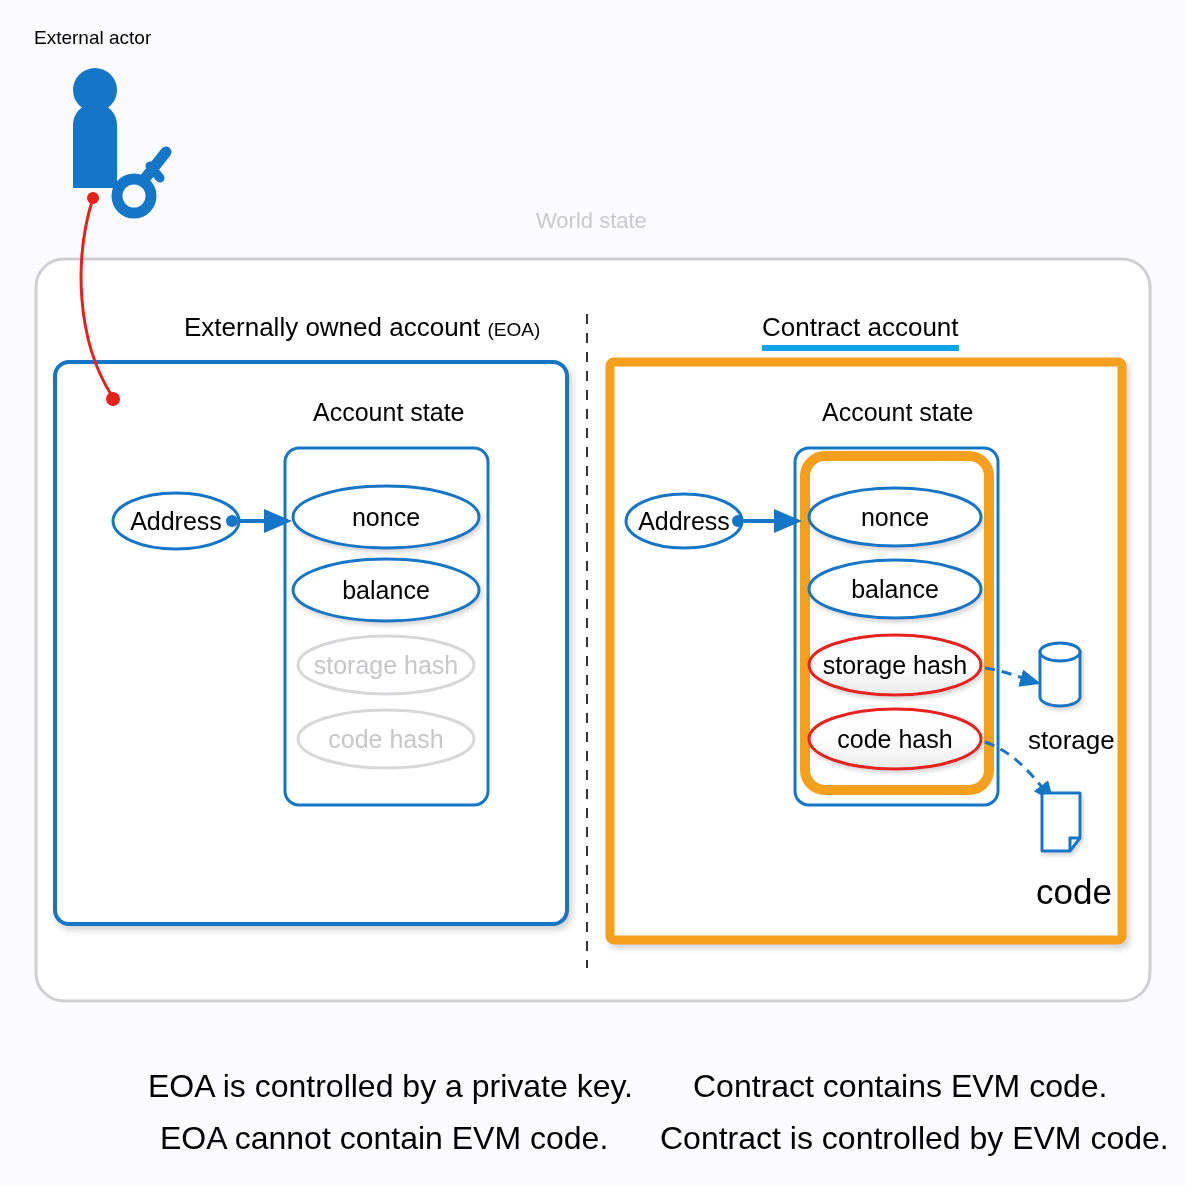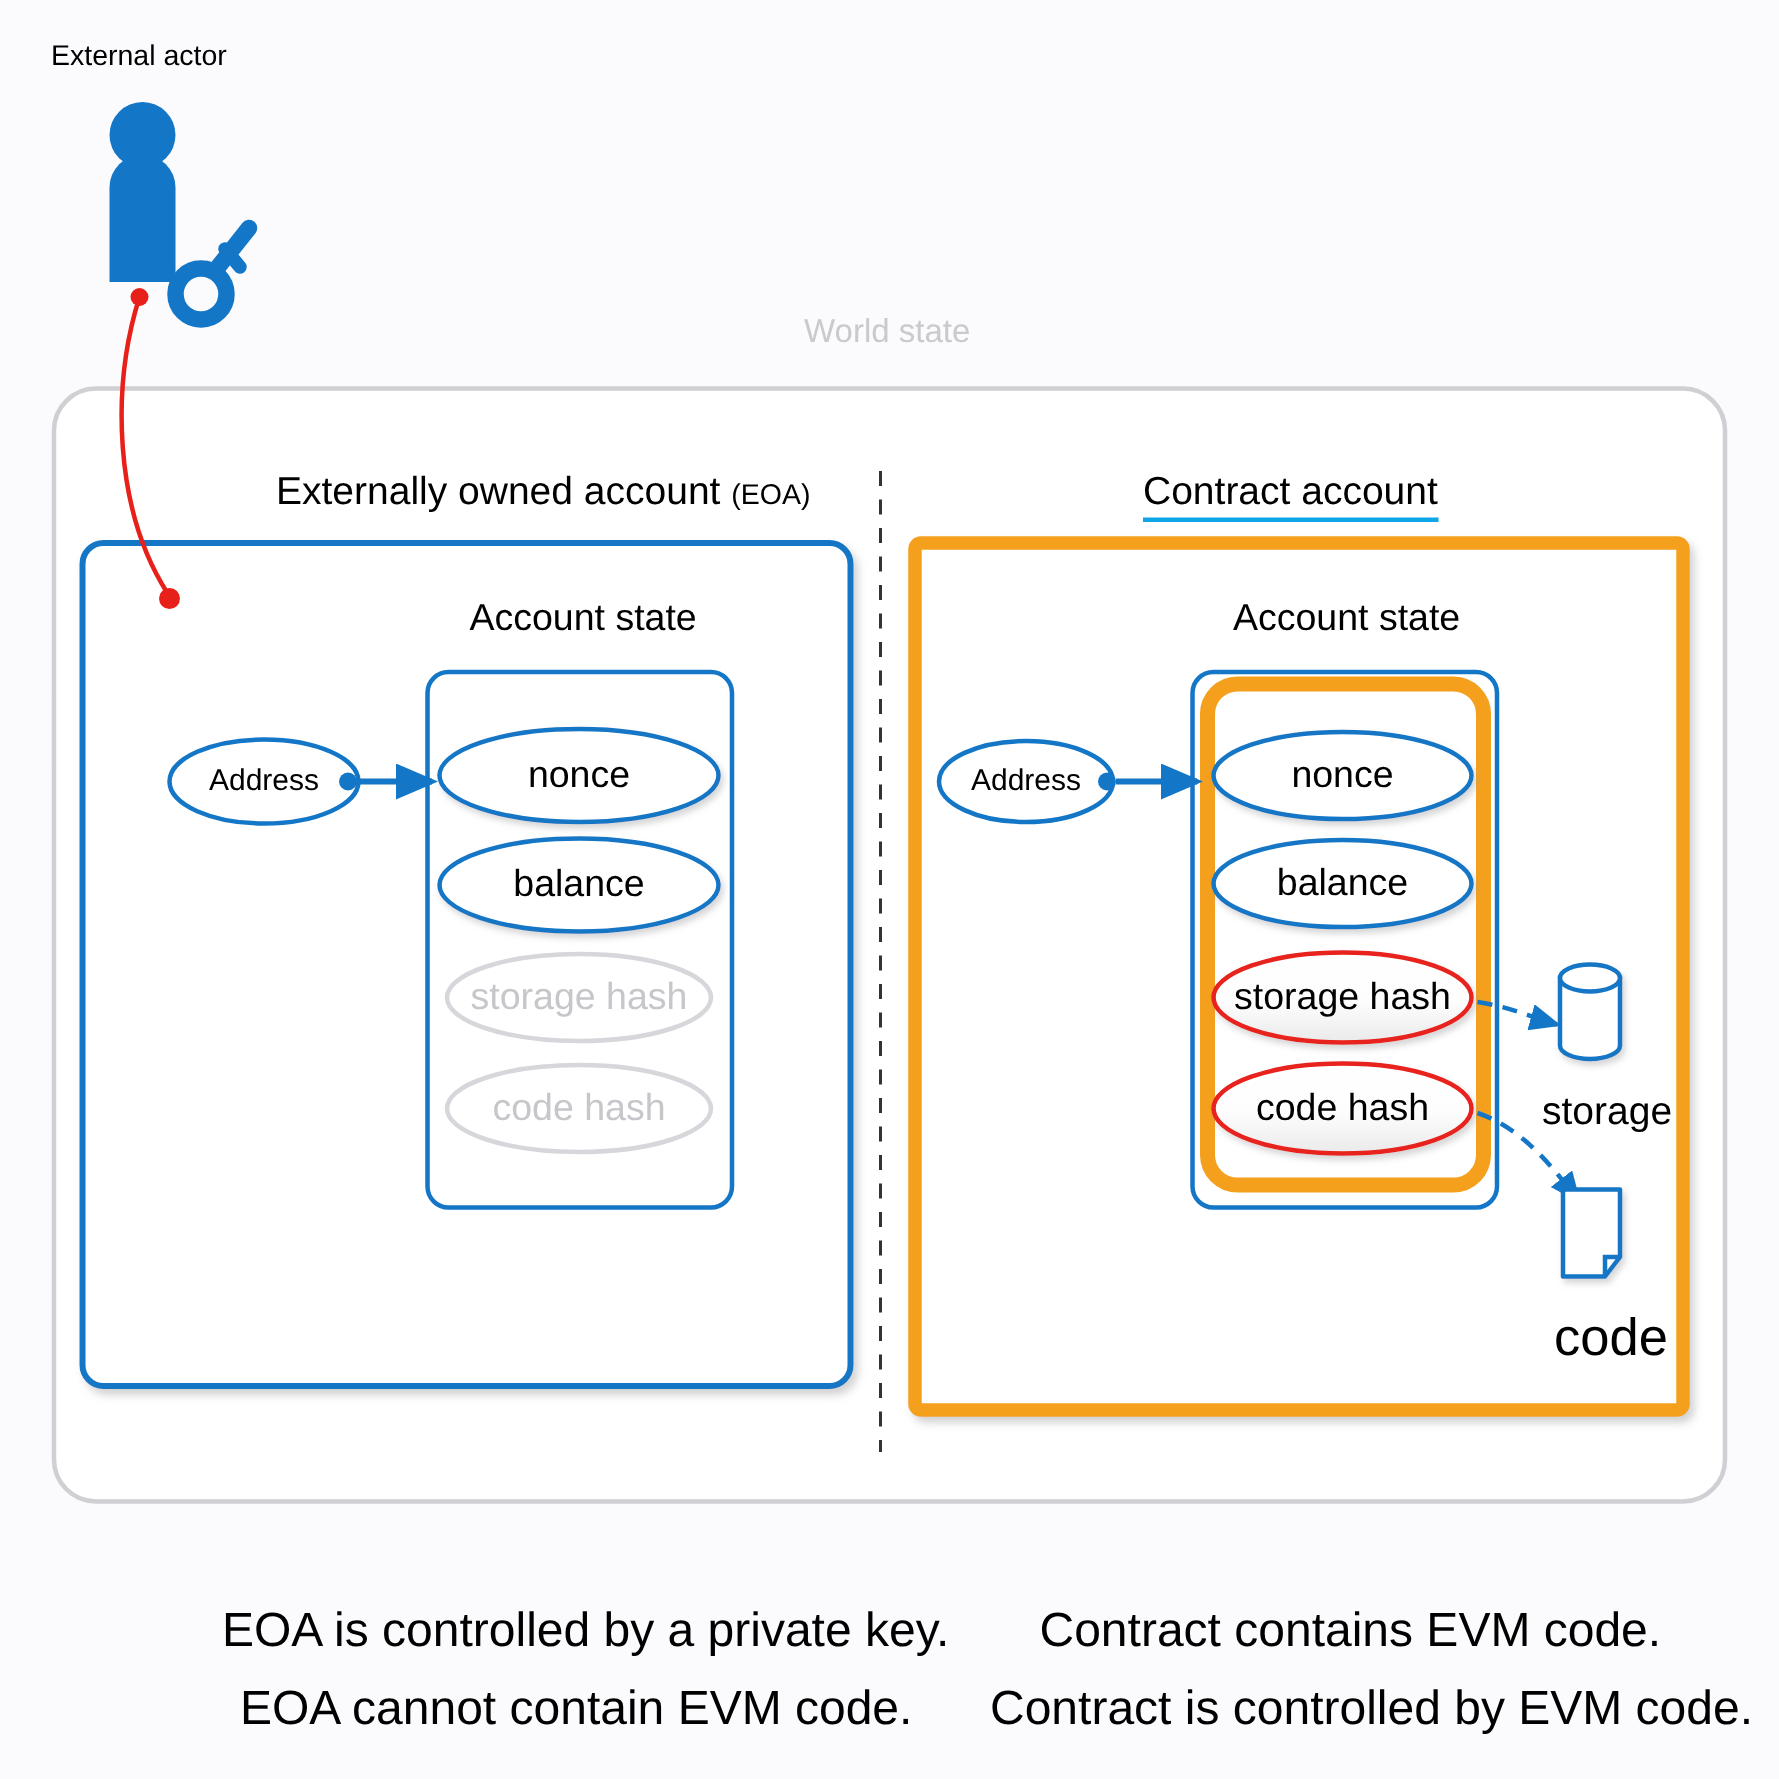--- a/index.html
+++ b/index.html
@@ -47,21 +47,21 @@
     left: 184px; top: 312px;
     font-size: 26px;
     text-align: center;
   }
   .eoa-title .paren {
     font-size: 19px;
   }
   .contract-title {
     left: 762px; top: 312px;
     font-size: 26px;
-    border-bottom: 3px solid #0ea5e9;
+    border-bottom: 6px solid #0ea5e9;
     padding-bottom: 2px;
   }
   .acct-state-label {
     font-size: 25px;
   }
   .acct-state-left { left: 313px; top: 398px; }
   .acct-state-right { left: 822px; top: 398px; }
 
   .storage-label { left: 1028px; top: 725px; font-size: 26px; }
   .code-label    { left: 1036px; top: 872px; font-size: 35px; }
@@ -79,21 +79,21 @@
 
   
   .etext {
     position: absolute;
     font-size: 25px;
     text-align: center;
     white-space: nowrap;
     transform: translate(-50%, -50%);
   }
   .etext-dim { color: #c6c6cb; }
-  .etext-addr { font-size: 20px; }
+  .etext-addr { font-size: 25px; }
 </style>
 </head>
 <body>
 
 <div class="canvas">
 
   <svg class="layer" viewBox="0 0 1186 1186">
     <defs>
       <marker id="arrowBlue" markerWidth="8" markerHeight="8" refX="6" refY="3" orient="auto">
         <path d="M0,0 L7,3 L0,6 z" fill="#1476c6"></path>

